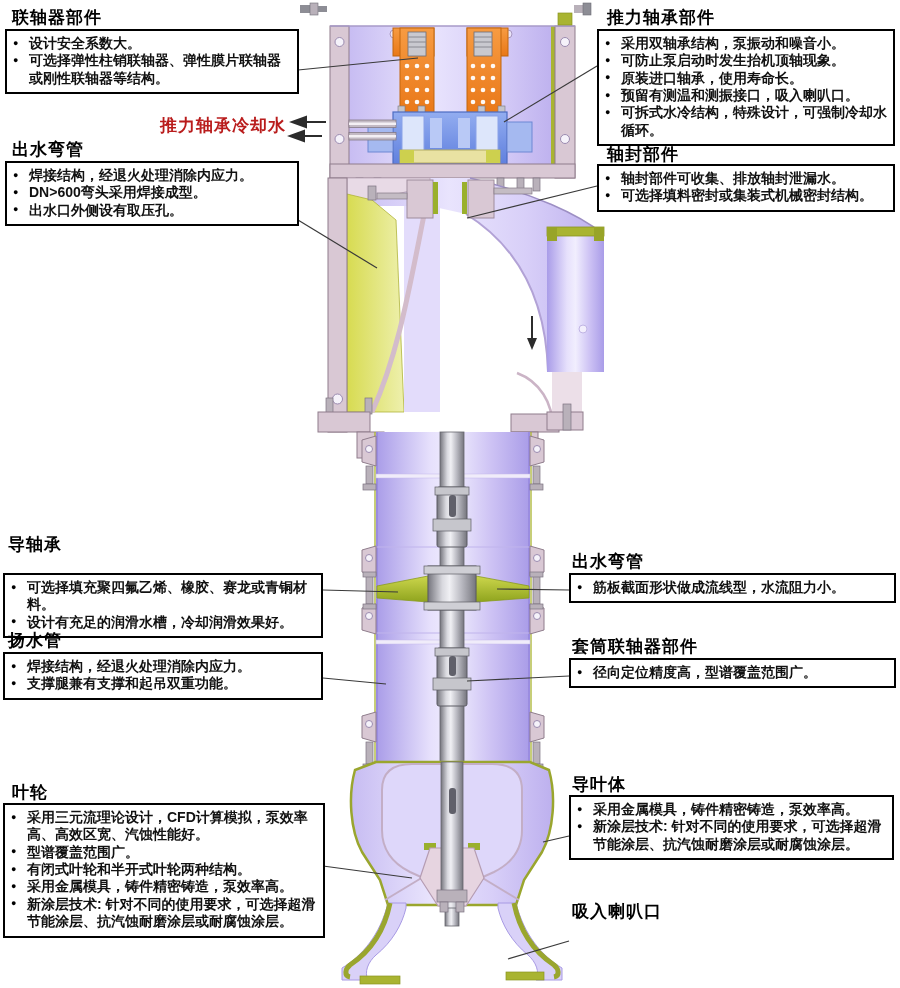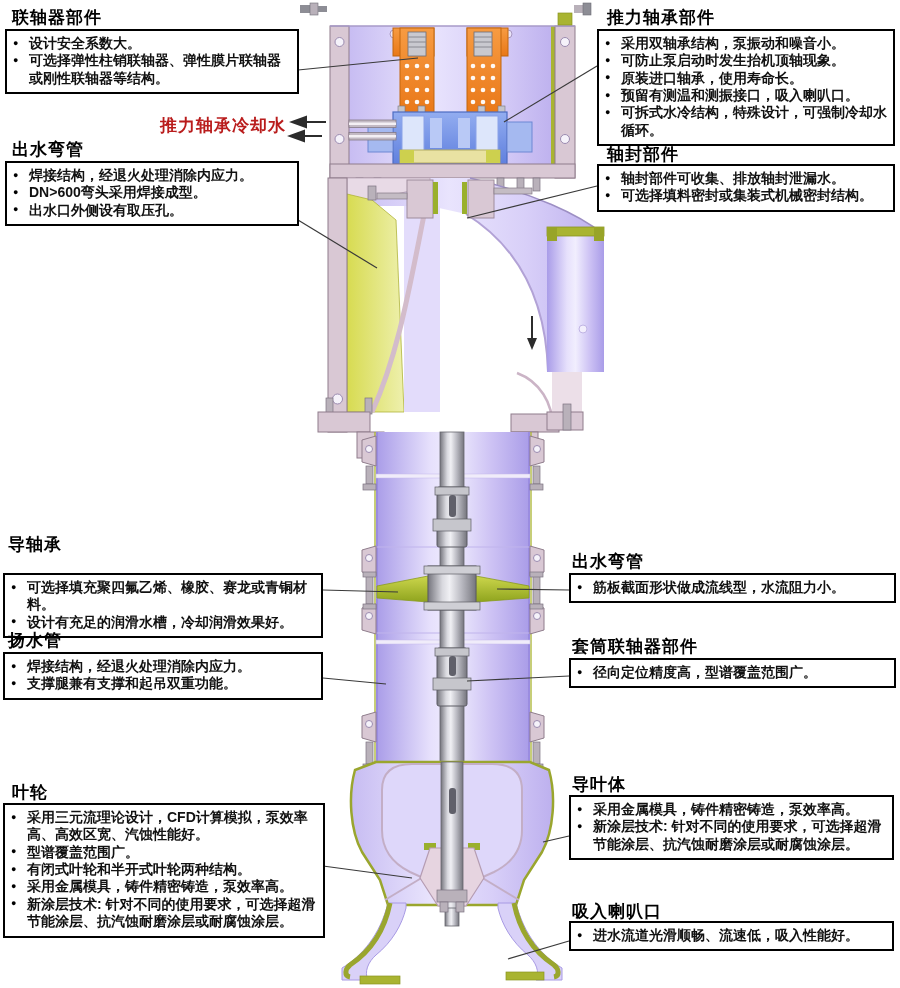--- a/index.html
+++ b/index.html
@@ -410,19 +410,14 @@
 
 <div class="callout-title" style="left:572px;top:773px">导叶体</div>
 <div class="callout" style="left:569px;top:795px;width:325px">
   <ul>
     <li>采用金属模具，铸件精密铸造，泵效率高。</li>
     <li>新涂层技术: 针对不同的使用要求，可选择超滑节能涂层、抗汽蚀耐磨涂层或耐腐蚀涂层。</li>
   </ul>
 </div>
 
 <div class="callout-title" style="left:572px;top:900px">吸入喇叭口</div>
-<div class="callout" style="left:569px;top:921px;width:325px">
-  <ul>
-    <li>进水流道光滑顺畅、流速低，吸入性能好。</li>
-  </ul>
-</div>
 
 </div>
 
 </body></html>

